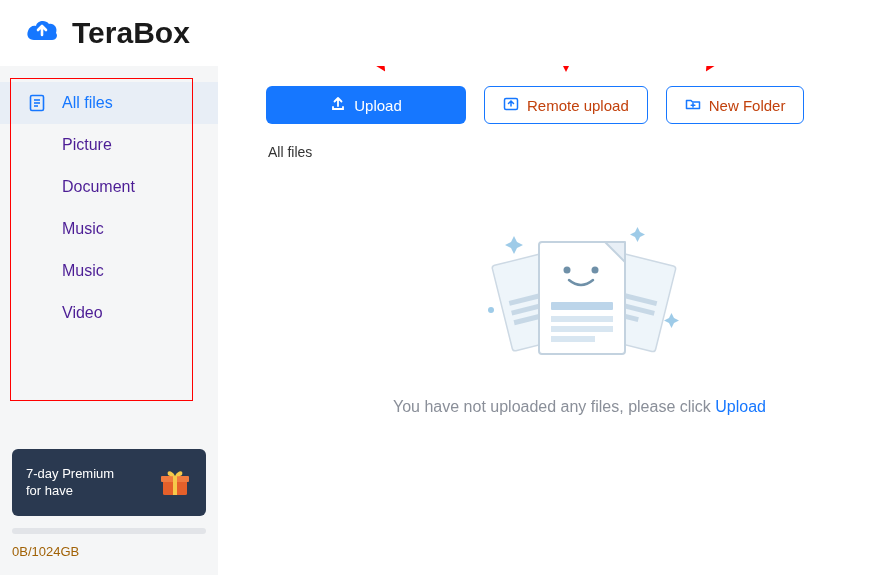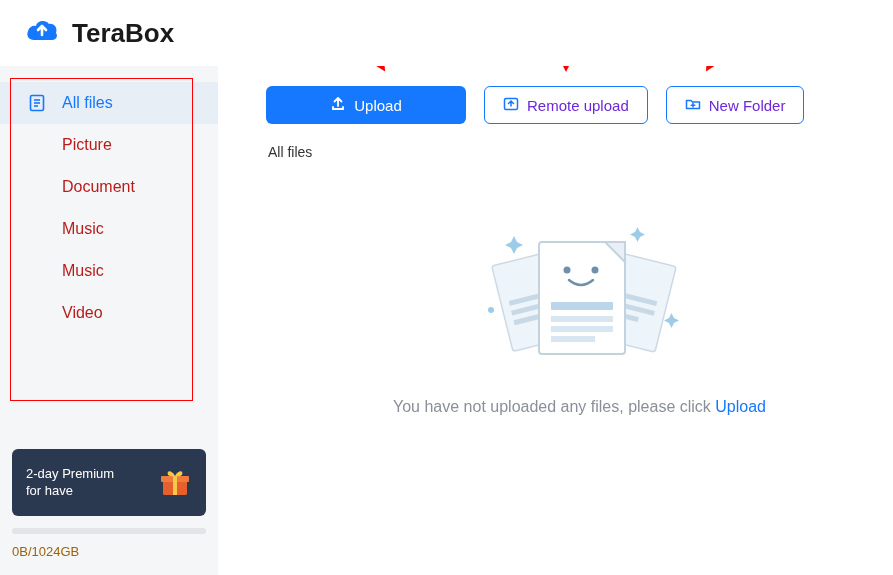--- a/index.html
+++ b/index.html
@@ -17,21 +17,21 @@
       padding: 18px 24px;
       height: 66px;
       background: #fff;
     }
     .logo-cloud {
       width: 36px;
       height: 30px;
       margin-right: 12px;
     }
     .logo-text {
-      font-size: 26px;
+      font-size: 30px;
       font-weight: 700;
       color: #1a1a1a;
     }
     .layout {
       display: flex;
       height: calc(100% - 66px);
       gap: 48px;
     }
     .sidebar {
       width: 218px;
@@ -53,21 +53,21 @@
     .nav {
       list-style: none;
       padding: 12px 0 0 0;
     }
     .nav li {
       display: flex;
       align-items: center;
       height: 42px;
       padding-left: 28px;
       font-size: 16px;
-      color: #b91c1c;
+      color: #4c1d95;
       cursor: pointer;
     }
     .nav li.active {
       background: #e8eef6;
       color: #1677ff;
     }
     .nav li .nav-icon {
       width: 18px;
       margin-right: 16px;
       display: inline-flex;
@@ -133,21 +133,21 @@
       cursor: pointer;
       border: 1px solid transparent;
     }
     .btn-primary {
       background: #1677ff;
       color: #fff;
       width: 200px;
     }
     .btn-outline {
       background: #fff;
-      color: #6d28d9;
+      color: #c2410c;
       border: 1px solid #1677ff;
       padding: 15px 18px;
     }
     .breadcrumb {
       margin-top: 20px;
       font-size: 14px;
       color: #333;
       padding-left: 2px;
     }
     .empty {
@@ -214,21 +214,21 @@
       </li>
       <li>
         <span class="spacer"></span>
         <span>Video</span>
       </li>
     </ul>
 
     <div class="sidebar-footer">
       <div class="premium-card">
         <div>
-          <div class="premium-text">2-day Premium</div>
+          <div class="premium-text">7-day Premium</div>
           <div class="premium-text">for have</div>
         </div>
         <span class="gift-icon">
           <svg viewBox="0 0 34 34" width="34" height="34">
             <rect x="5" y="14" width="24" height="16" rx="1.5" fill="#e5602a"></rect>
             <rect x="3" y="11" width="28" height="6" rx="1" fill="#f07b3f"></rect>
             <rect x="15" y="11" width="4" height="19" fill="#f6c94a"></rect>
             <path d="M17 11 C14 5 8 5 10 10 C12 12 17 11 17 11 Z" fill="#f6c94a"></path>
             <path d="M17 11 C20 5 26 5 24 10 C22 12 17 11 17 11 Z" fill="#f6c94a"></path>
           </svg>

